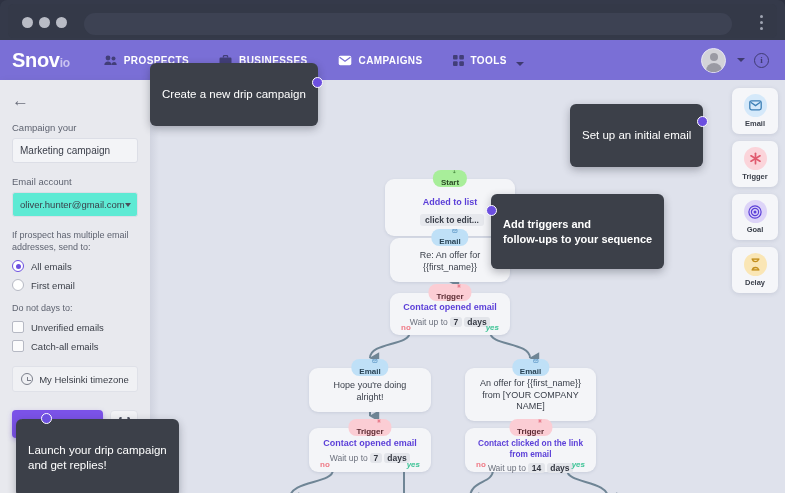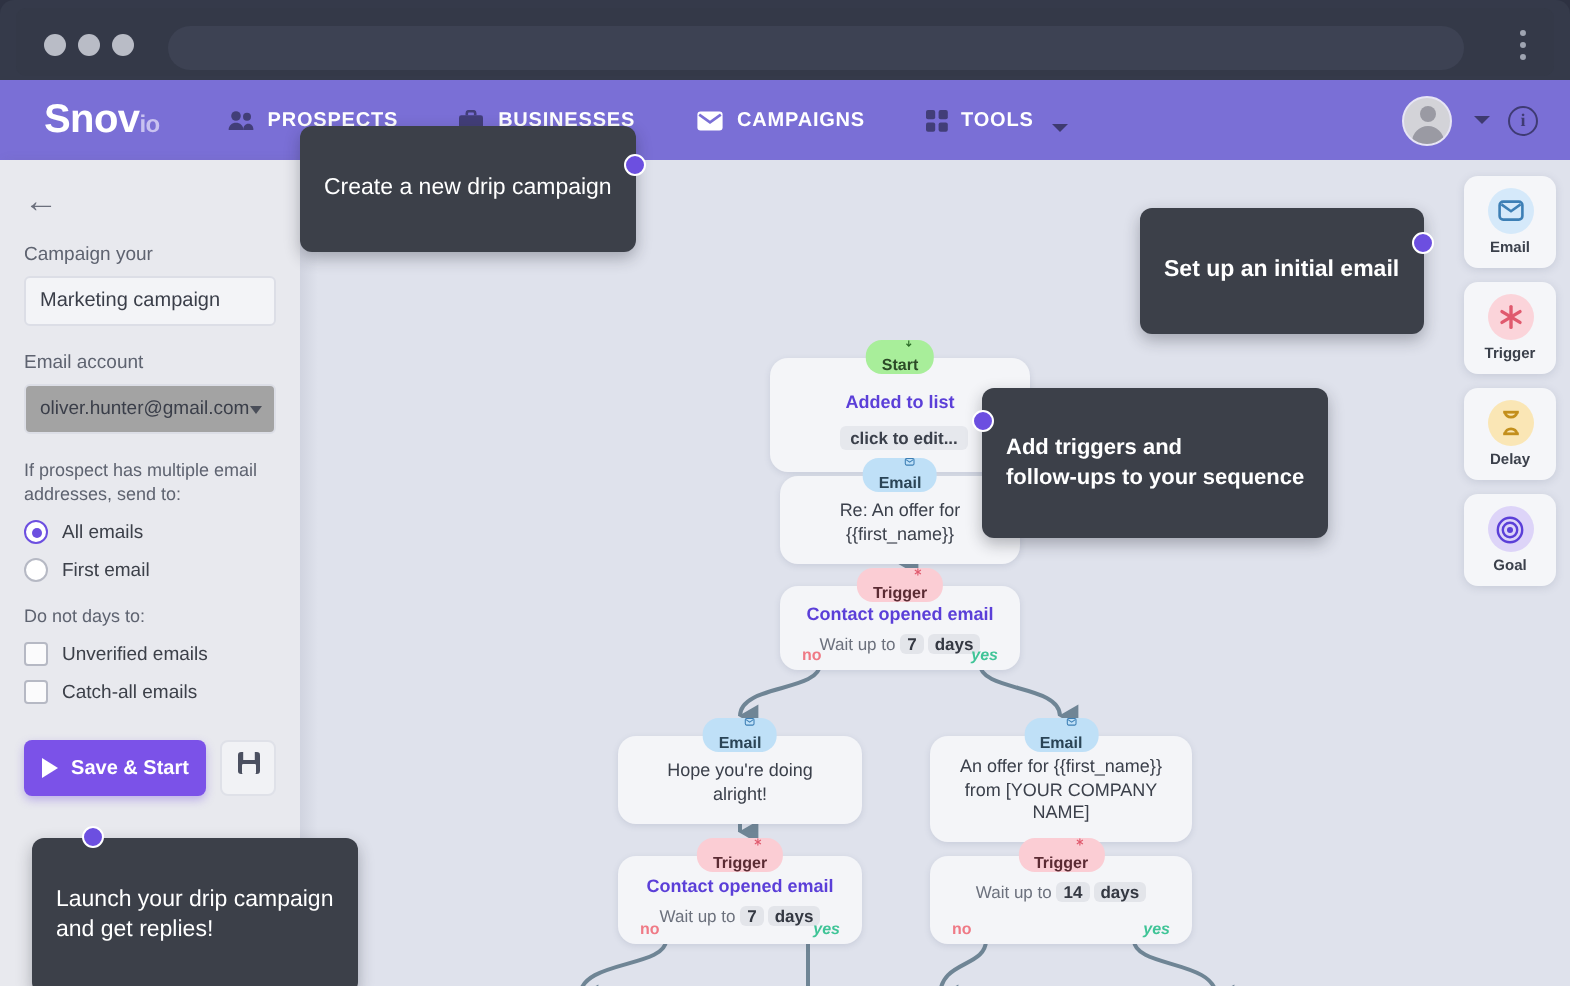--- a/index.html
+++ b/index.html
@@ -32,21 +32,21 @@
   .kebab i { display: block; width: 3px; height: 3px; border-radius: 50%; background: #9fa4b1; }
 
   
   .navbar {
     position: absolute; left: 0; top: 40px; width: 785px; height: 40px;
     background: #7a6fd6;
     display: flex; align-items: center;
     overflow: hidden;
   }
   .nav-logo {
-    margin-left: 22px; color: #fff; font-size: 20px; font-weight: bold;
+    margin-left: 12px; color: #fff; font-size: 20px; font-weight: bold;
     letter-spacing: -0.3px;
   }
   .nav-logo .io { font-size: 12px; color: #c9c2f0; font-weight: bold; }
   .nav-items { display: flex; align-items: center; margin-left: 34px; gap: 30px; }
   .nav-item { display: flex; align-items: flex-end; gap: 7px; color: #fff; font-size: 10px; font-weight: bold; letter-spacing: 0.4px; }
   .nav-item .nic { color: #423e78; display: flex; align-items: center; }
   .nav-item.active .nic { color: #fff; }
   .nav-caret { width: 0; height: 0; border-left: 4px solid transparent; border-right: 4px solid transparent; border-top: 4px solid #3e3a70; margin-left: 2px; }
   .nav-right { position: absolute; right: 16px; top: 0; height: 40px; display: flex; align-items: center; gap: 9px; }
   .avatar {
@@ -72,21 +72,21 @@
     padding: 0 12px;
     box-shadow: 2px 0 5px rgba(90,95,120,0.10);
   }
   .back-arrow { margin-top: 12px; font-size: 17px; color: #6b6f7c; line-height: 1; }
   .field-label { font-size: 9.5px; color: #5e6370; margin-top: 13px; margin-bottom: 5px; }
   .text-input {
     height: 25px; background: #f3f4f7; border: 1px solid #dcdee6; border-radius: 3px;
     font-size: 10px; color: #3a3e49; display: flex; align-items: center; padding: 0 7px;
   }
   .select-input {
-    height: 25px; background: #a3a3a3; border: 1px solid #dcdee6; border-radius: 3px;
+    height: 25px; background: #5eead4; border: 1px solid #dcdee6; border-radius: 3px;
     font-size: 9.5px; color: #3a3e49; display: flex; align-items: center; justify-content: space-between; padding: 0 6px 0 7px;
   }
   .sel-caret { width: 0; height: 0; border-left: 3.5px solid transparent; border-right: 3.5px solid transparent; border-top: 4px solid #4a4e59; }
   .helper { font-size: 9px; color: #5e6370; line-height: 1.35; margin-top: 12px; }
   .radio-row, .check-row { display: flex; align-items: center; gap: 7px; margin-top: 7px; }
   .radio {
     width: 12px; height: 12px; border-radius: 50%; border: 1.4px solid #b6b9c4; background: #fff;
     position: relative; flex: none;
   }
   .radio.on { border-color: #6c4fe0; }
@@ -173,21 +173,21 @@
     font-size: 11.5px; line-height: 1.35; padding: 8px 12px;
     box-shadow: 0 3px 8px rgba(30,34,48,0.32);
     white-space: pre-line;
   }
   .tip-strong { font-weight: bold; font-size: 11px; }
   .tipdot {
     position: absolute; width: 11px; height: 11px; border-radius: 50%;
     background: #6c4fe0; border: 1.5px solid #ffffff;
   }
   .tip1 { left: 150px; top: 63px; }
-  .tip2 { left: 570px; top: 104px; font-weight: bold; }
+  .tip2 { left: 570px; top: 104px; }
   .tip3 { left: 478px; top: 194px; margin-left: 13px; }
   .tip4 { left: 16px; top: 419px; }
 </style>
 </head>
 <body>
 
 <div id="app">
 
   <div class="chrome">
     <div class="chrome-inner">
@@ -292,20 +292,24 @@
 
       <div class="check-row">
         <span class="check"></span>
         <span class="opt-label">Unverified emails</span>
       </div>
       <div class="check-row">
         <span class="check"></span>
         <span class="opt-label">Catch-all emails</span>
       </div>
 
+      <div class="tz-box">
+        <span class="clock-ic"></span>
+        <span>My Helsinki timezone</span>
+      </div>
 
       <div class="btn-row">
         <div class="btn-save">
           <span class="play-tri"></span>
           <span>Save &amp; Start</span>
         </div>
         <div class="btn-disk">
           <span>
             <svg width="13" height="13" viewBox="0 0 13 13">
                 <rect x="1" y="1" width="11" height="11" rx="1.6" fill="#4b5060"></rect>
@@ -456,20 +460,21 @@
           <svg width="9" height="9" viewBox="0 0 9 9">
               <g stroke="#e05a6e" stroke-width="1.3" stroke-linecap="round">
                 <path d="M4.5 1 V8"></path>
                 <path d="M1.5 2.5 L7.5 6.5"></path>
                 <path d="M7.5 2.5 L1.5 6.5"></path>
               </g>
             </svg>
           <span>Trigger</span>
         </div>
         <div class="node-body" style="padding:10px 6px 6px;">
+          <div class="node-title link" style="font-size:8.3px;">Contact clicked on the link from email</div>
           <div class="node-sub">
             <span>Wait up to</span>
             <span class="chip-num">14</span><span class="chip-unit">days</span>
           </div>
         </div>
         <span class="yn no">no</span>
         <span class="yn yes">yes</span>
       </div>
 
       <div class="toolpanel">
@@ -486,44 +491,44 @@
           <div class="toolcircle tc-trigger">
             <svg width="13" height="13" viewBox="0 0 13 13">
                 <g stroke="#e05a6e" stroke-width="1.7" stroke-linecap="round">
                   <path d="M6.5 1.3 V11.7"></path>
                   <path d="M2 3.8 L11 9.2"></path>
                   <path d="M11 3.8 L2 9.2"></path>
                 </g>
               </svg>
           </div>
           <div class="toollabel">Trigger</div>
+        </div>
+        <div class="toolcard">
+          <div class="toolcircle tc-goal">
+            <svg width="14" height="14" viewBox="0 0 14 14">
+                <circle cx="7" cy="7" r="6.1" fill="none" stroke="#5b3fd8" stroke-width="1.2"></circle>
+                <circle cx="7" cy="7" r="3.6" fill="none" stroke="#5b3fd8" stroke-width="1.2"></circle>
+                <circle cx="7" cy="7" r="1.5" fill="#5b3fd8"></circle>
+              </svg>
+          </div>
+          <div class="toollabel">Goal</div>
         </div>
         <div class="toolcard">
           <div class="toolcircle tc-delay">
             <svg width="11" height="13" viewBox="0 0 11 13">
                 <g stroke="#c38f1c" stroke-width="1.4" fill="none">
                   <path d="M1.6 1.1 H9.4"></path>
                   <path d="M1.6 11.9 H9.4"></path>
                   <path d="M2.6 1.1 C2.6 4.4 8.4 4.4 8.4 1.1"></path>
                   <path d="M2.6 11.9 C2.6 8.6 8.4 8.6 8.4 11.9"></path>
                 </g>
               </svg>
           </div>
           <div class="toollabel">Delay</div>
         </div>
-        <div class="toolcard">
-          <div class="toolcircle tc-goal">
-            <svg width="14" height="14" viewBox="0 0 14 14">
-                <circle cx="7" cy="7" r="6.1" fill="none" stroke="#5b3fd8" stroke-width="1.2"></circle>
-                <circle cx="7" cy="7" r="3.6" fill="none" stroke="#5b3fd8" stroke-width="1.2"></circle>
-                <circle cx="7" cy="7" r="1.5" fill="#5b3fd8"></circle>
-              </svg>
-          </div>
-          <div class="toollabel">Goal</div>
-        </div>
       </div>
 
     </div>
   </div>
 
   <div class="tip tip1">
     <span>Create a new drip campaign</span>
     <span class="tipdot" style="right:-5px; top:14px;"></span>
   </div>
 

